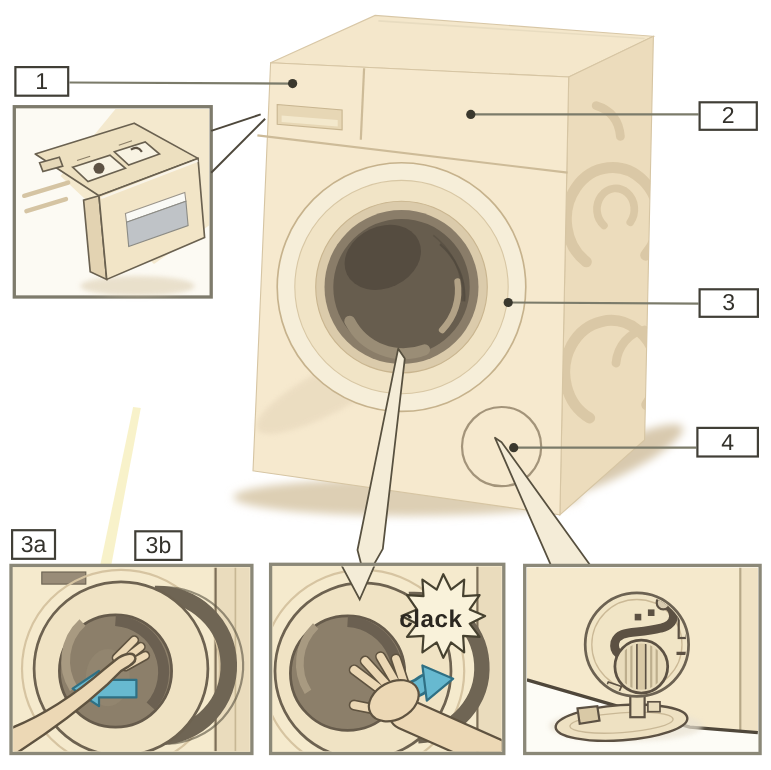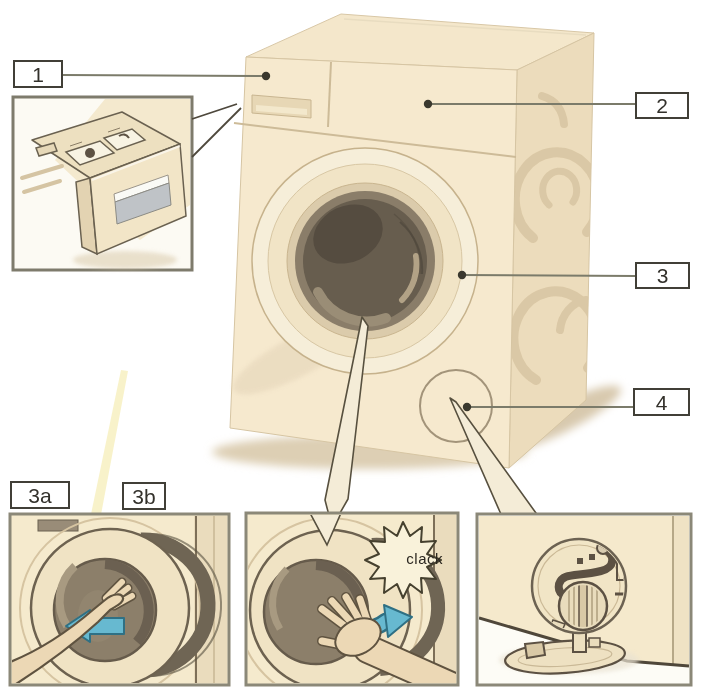--- a/index.html
+++ b/index.html
@@ -10,25 +10,25 @@
   .stage svg{position:absolute;left:0;top:0;}
   .callout{
     position:absolute;box-sizing:border-box;background:#fff;
     border:2px solid #413f37;display:flex;align-items:center;justify-content:center;
     font-size:21px;color:#33312b;z-index:3;line-height:1;
   }
   #c1{left:13px;top:60px;width:50px;height:28px;}
   #c2{left:635px;top:92px;width:54px;height:27px;}
   #c3{left:635px;top:262px;width:55px;height:27px;}
   #c4{left:633px;top:388px;width:57px;height:28px;}
-  #c3a{left:10px;top:481px;width:60px;height:28px;}
+  #c3a{left:10px;top:481px;width:41px;height:28px;}
   #c3b{left:122px;top:482px;width:44px;height:28px;}
   .clack{
-    position:absolute;left:363px;top:550px;width:80px;text-align:right;
-    font-size:15px;font-weight:400;color:#2b2720;z-index:4;letter-spacing:.5px;
+    position:absolute;left:363px;top:550px;width:80px;text-align:left;
+    font-size:22px;font-weight:700;color:#2b2720;z-index:4;letter-spacing:.5px;
   }
 </style>
 </head>
 <body>
 
 <div class="stage">
 
 <svg width="701" height="700" viewBox="0 0 701 700">
   <defs>
     <filter id="soft" x="-40%" y="-40%" width="180%" height="180%">

